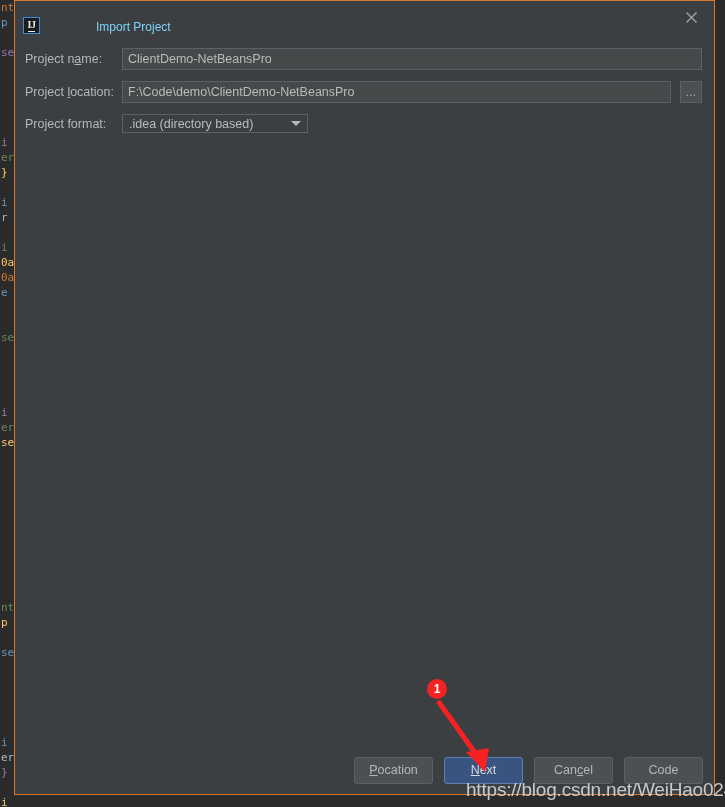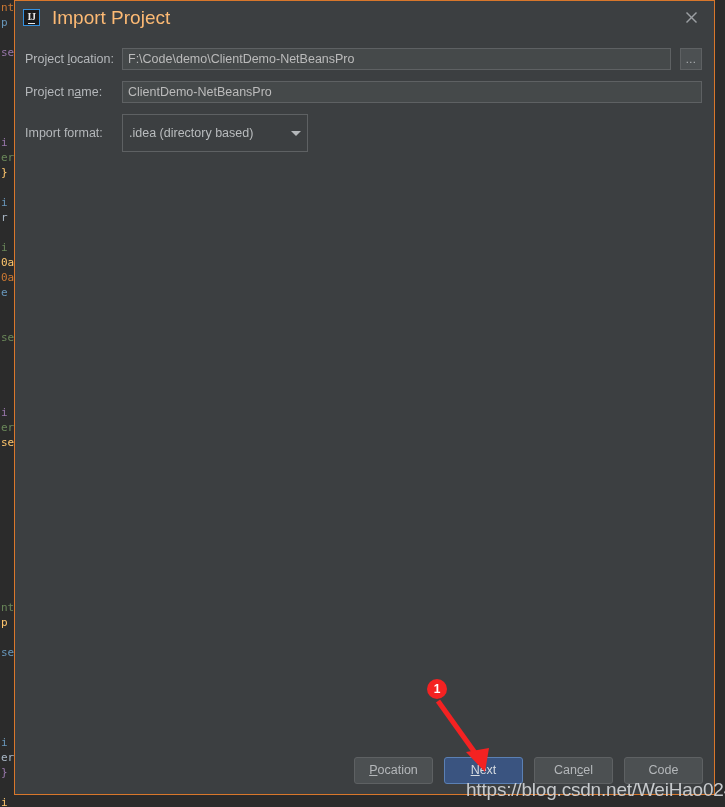--- a/index.html
+++ b/index.html
@@ -74,21 +74,22 @@
     border: 1px solid #d9772b;
     box-sizing: border-box;
   }
 
   
   #titlebar {
     position: relative;
     height: 33px;
     background: #3c3f41;
     display: flex;
-    align-items: center;
+    align-items: flex-end;
+    gap: 44px;
   }
   #app-icon {
     width: 17px;
     height: 17px;
     margin-left: 8px;
     background: #1b1b1c;
     border: 1px solid #3592e0;
     box-sizing: border-box;
     display: flex;
     align-items: center;
@@ -100,22 +101,22 @@
     font-size: 10px;
     font-weight: bold;
     color: #e8e8e8;
     letter-spacing: -0.5px;
     line-height: 1;
     border-bottom: 1.5px solid #e8e8e8;
     padding-bottom: 1px;
   }
   #dialog-title {
     margin-left: 12px;
-    font-size: 19px;
-    color: #fdba74;
+    font-size: 12px;
+    color: #7dd3fc;
   }
   #close-btn {
     position: absolute;
     right: 10px;
     top: 4px;
     width: 26px;
     height: 24px;
     display: flex;
     align-items: center;
     justify-content: center;
@@ -169,21 +170,21 @@
     justify-content: center;
     font-size: 11px;
     color: #b4b7ba;
     letter-spacing: 0.5px;
     line-height: 10px;
     cursor: pointer;
   }
 
   #project-format-select {
     width: 186px;
-    height: 38px;
+    height: 19px;
     background: #3c3f41;
     border: 1px solid #5e6163;
     box-sizing: border-box;
     display: flex;
     align-items: center;
     padding: 0 6px;
     font-size: 12.5px;
     color: #b9bcbe;
     cursor: pointer;
     position: relative;
@@ -287,42 +288,42 @@
           <line x1="1.5" y1="1.5" x2="11.5" y2="11.5" stroke="#9ca0a3" stroke-width="1.4"></line>
           <line x1="11.5" y1="1.5" x2="1.5" y2="11.5" stroke="#9ca0a3" stroke-width="1.4"></line>
         </svg>
       </div>
     </div>
 
     <div id="form">
 
       <div class="form-row">
         <div class="form-label">
+          <span>Project n</span><span class="mn">a</span><span>me:</span>
+        </div>
+        <div class="text-field" id="project-name-field">
+          <span>ClientDemo-NetBeansPro</span>
+        </div>
+      </div>
+
+      <div class="form-row">
+        <div class="form-label">
           <span>Project </span><span class="mn">l</span><span>ocation:</span>
         </div>
         <div class="text-field" id="project-location-field">
           <span>F:\Code\demo\ClientDemo-NetBeansPro</span>
         </div>
         <div id="browse-btn">
           <span>...</span>
         </div>
       </div>
 
       <div class="form-row">
         <div class="form-label">
-          <span>Project n</span><span class="mn">a</span><span>me:</span>
-        </div>
-        <div class="text-field" id="project-name-field">
-          <span>ClientDemo-NetBeansPro</span>
-        </div>
-      </div>
-
-      <div class="form-row">
-        <div class="form-label">
-          <span>Import format:</span><span class="mn"></span><span></span>
+          <span>Project format:</span><span class="mn"></span><span></span>
         </div>
         <div id="project-format-select">
           <span class="sel-value">.idea (directory based)</span>
           <span class="caret"></span>
         </div>
       </div>
 
     </div>
 
     <div id="button-bar">

